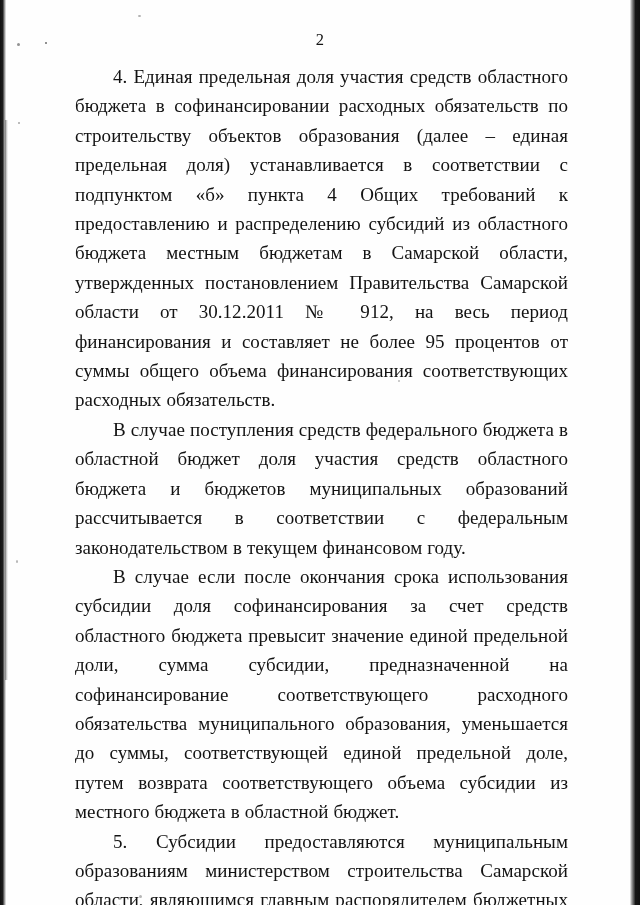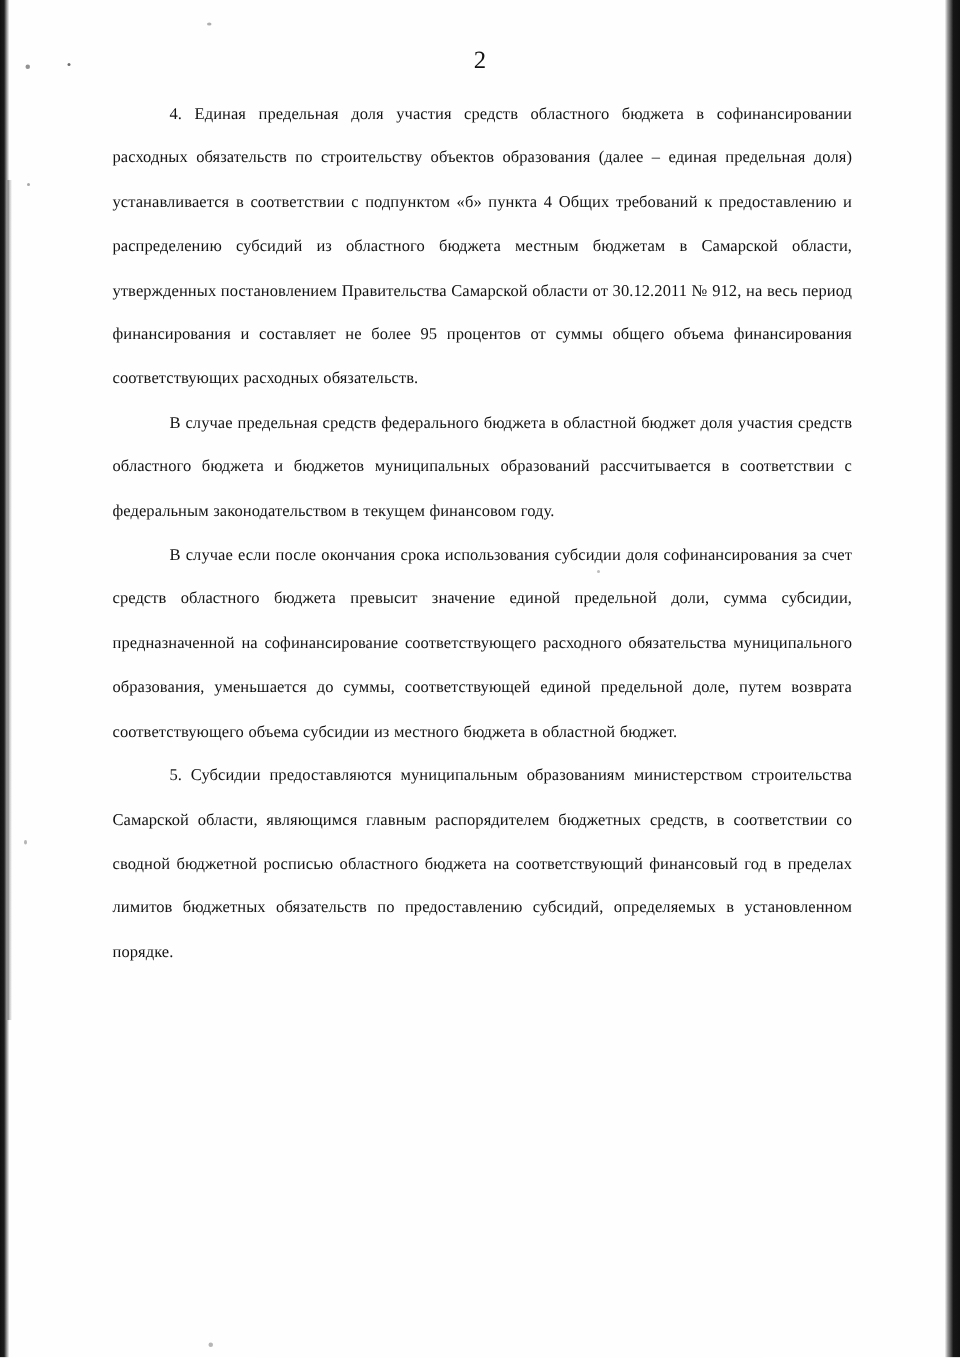--- a/index.html
+++ b/index.html
@@ -71,21 +71,21 @@
     left: 75px;
     top: 62px;
     width: 493px;
   }
 
   p.para {
     margin: 0;
     text-align: justify;
     text-justify: inter-word;
     text-indent: 38px;
-    font-size: 11px;
+    font-size: 19px;
     line-height: 29.4px;
     letter-spacing: .05px;
     word-spacing: .2px;
   }
   p.para:last-child { margin-bottom: 0; }
   
 </style>
 </head>
 <body>
 
@@ -99,19 +99,19 @@
   <div class="speck s3"></div>
   <div class="speck s4"></div>
   <div class="speck s5"></div>
   <div class="speck s6"></div>
   <div class="speck s7"></div>
 
   <div class="page-number">2</div>
 
   <div class="body-text">
     <p class="para">4. Единая предельная доля участия средств областного бюджета в софинансировании расходных обязательств по строительству объектов образования (далее – единая предельная доля) устанавливается в соответствии с подпунктом «б» пункта 4 Общих требований к предоставлению и распределению субсидий из областного бюджета местным бюджетам в Самарской области, утвержденных постановлением Правительства Самарской области от 30.12.2011 № 912, на весь период финансирования и составляет не более 95 процентов от суммы общего объема финансирования соответствующих расходных обязательств.</p>
-    <p class="para">В случае предельная средств федерального бюджета в областной бюджет доля участия средств областного бюджета и бюджетов муниципальных образований рассчитывается в соответствии с федеральным законодательством в текущем финансовом году.</p>
+    <p class="para">В случае поступления средств федерального бюджета в областной бюджет доля участия средств областного бюджета и бюджетов муниципальных образований рассчитывается в соответствии с федеральным законодательством в текущем финансовом году.</p>
     <p class="para">В случае если после окончания срока использования субсидии доля софинансирования за счет средств областного бюджета превысит значение единой предельной доли, сумма субсидии, предназначенной на софинансирование соответствующего расходного обязательства муниципального образования, уменьшается до суммы, соответствующей единой предельной доле, путем возврата соответствующего объема субсидии из местного бюджета в областной бюджет.</p>
     <p class="para">5. Субсидии предоставляются муниципальным образованиям министерством строительства Самарской области, являющимся главным распорядителем бюджетных средств, в соответствии со сводной бюджетной росписью областного бюджета на соответствующий финансовый год в пределах лимитов бюджетных обязательств по предоставлению субсидий, определяемых в установленном порядке.</p>
 
   </div>
 
 </div>
 
 </body></html>

